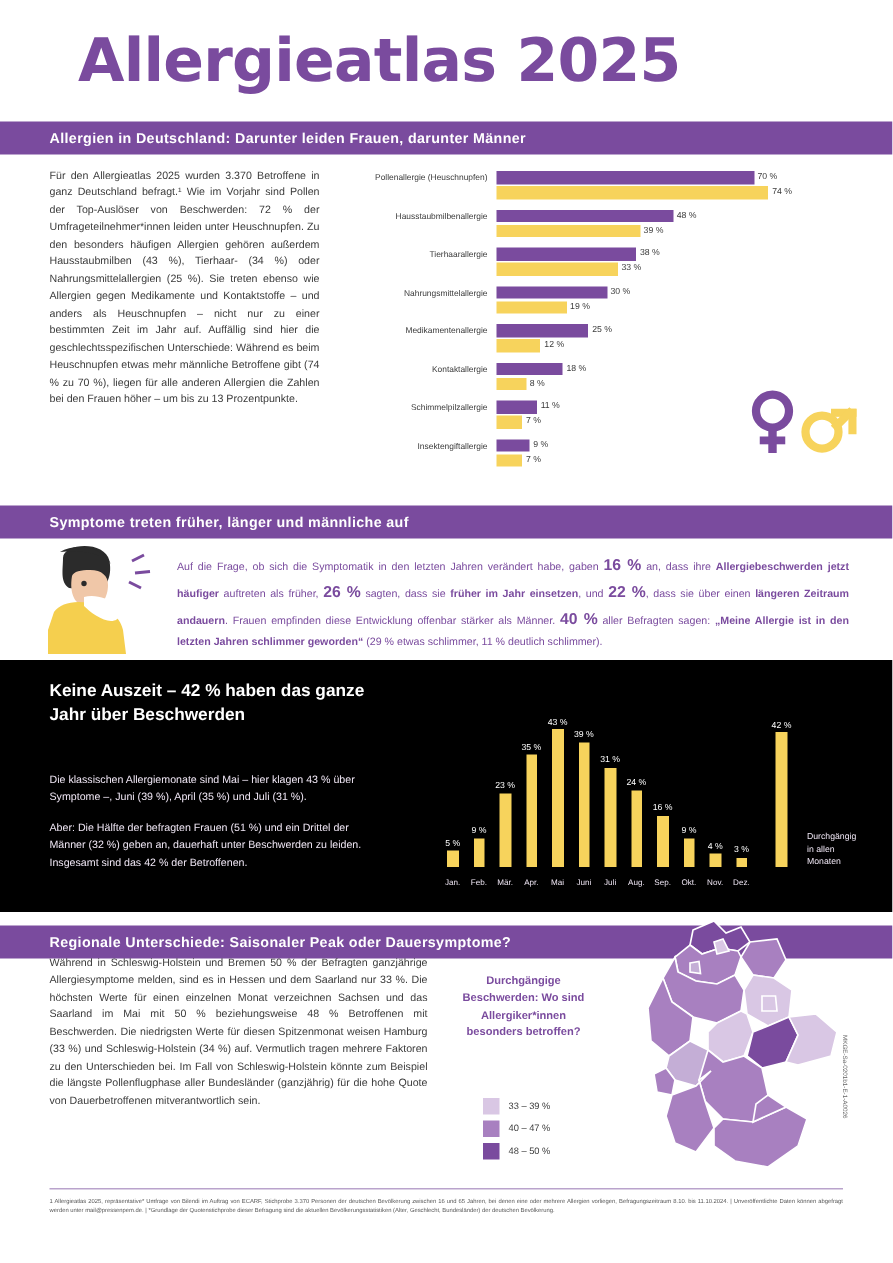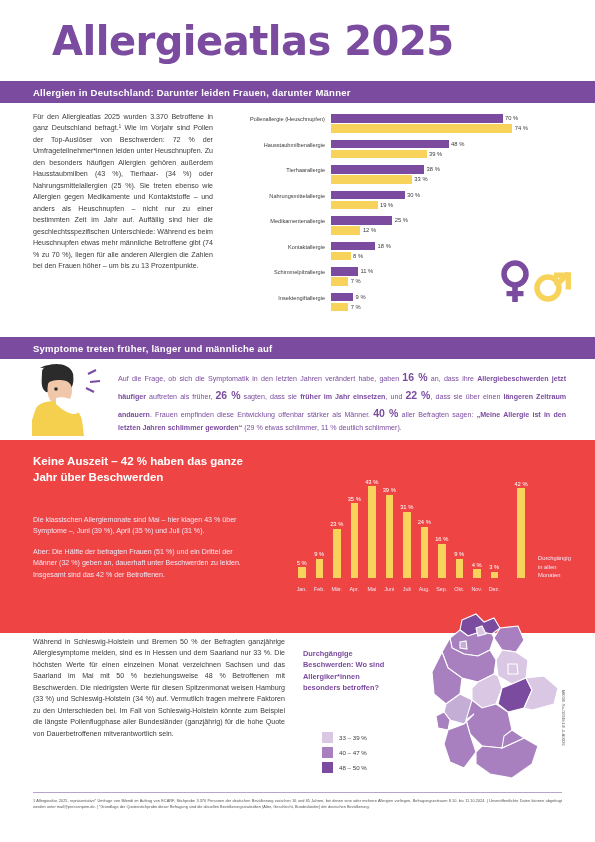--- a/index.html
+++ b/index.html
@@ -61,22 +61,22 @@
   .s2-body {
     position: absolute; left: 118px; top: 368px; width: 448px;
     font-size: 7.1px; line-height: 1.72; color: #7A4B9E; text-align: justify;
   }
   .s2-body b { font-weight: bold; }
   .s2-body .big { font-size: 10.5px; font-weight: bold; }
   .sneeze { position: absolute; left: 26px; top: 358px; width: 86px; height: 78px; }
 
   
   .panel3 {
-    position: absolute; left: 0; top: 440px; width: 595px; height: 193px;
-    background: #ef4444;
+    position: absolute; left: 0; top: 440px; width: 595px; height: 168px;
+    background: #000000;
   }
   .p3-head {
     position: absolute; left: 33px; top: 14px; width: 210px;
     color: #fff; font-size: 11.5px; font-weight: bold; line-height: 1.35;
   }
   .p3-text {
     position: absolute; left: 33px; top: 56px; width: 210px;
     color: #efe6f4; font-size: 7.1px; line-height: 1.62; margin-top: 19px;
   }
   .p3-text p + p { margin-top: 9px; }
@@ -98,21 +98,21 @@
   .mc-extra-note { position: absolute; left: 30px; bottom: 12px; width: 46px;
                    font-size: 5.8px; color: #efe6f4; line-height: 1.5; }
 
   
   .s4-text {
     position: absolute; left: 33px; top: 637px; width: 252px;
     font-size: 7.1px; line-height: 1.62; color: #3b3b3b; text-align: justify;
   }
   .s4-callout {
     position: absolute; left: 303px; top: 648px; width: 92px;
-    font-size: 7.4px; font-weight: bold; color: #7A4B9E; line-height: 1.52;
+    font-size: 7.4px; font-weight: bold; color: #7A4B9E; line-height: 1.52; text-align: center;
   }
   .legend { position: absolute; left: 322px; top: 732px; }
   .legend-row { display: flex; align-items: center; margin-bottom: 4px; }
   .legend-sw { width: 11px; height: 11px; margin-right: 6px; }
   .legend-txt { font-size: 6.2px; color: #3b3b3b; }
 
   .mapwrap { position: absolute; left: 420px; top: 612px; width: 155px; height: 178px; }
 
   
   .rule { position: absolute; left: 33px; width: 529px; height: 1px; background: #b9a3cc; }
@@ -360,20 +360,23 @@
           <div class="mc-bar" style="height: 89.6px; background: rgb(247, 211, 92);"></div>
         </div>
       <div class="mc-extra-note" id="mc-extra-note">
           <div>Durchgängig</div>
           <div>in allen</div>
           <div>Monaten</div>
         </div>
     </div>
   </div>
 
+  <div class="sectionbar" style="top:617px;">
+    <span class="lbl">Regionale Unterschiede: Saisonaler Peak oder Dauersymptome?</span>
+  </div>
 
   <div class="s4-text">Während in Schleswig-Holstein und Bremen 50 % der Befragten ganzjährige Allergiesymptome melden, sind es in Hessen und dem Saarland nur 33 %. Die höchsten Werte für einen einzelnen Monat verzeichnen Sachsen und das Saarland im Mai mit 50 % beziehungsweise 48 % Betroffenen mit Beschwerden. Die niedrigsten Werte für diesen Spitzenmonat weisen Hamburg (33 %) und Schleswig-Holstein (34 %) auf. Vermutlich tragen mehrere Faktoren zu den Unterschieden bei. Im Fall von Schleswig-Holstein könnte zum Beispiel die längste Pollenflugphase aller Bundesländer (ganzjährig) für die hohe Quote von Dauerbetroffenen mitverantwortlich sein.</div>
   <div class="s4-callout">Durchgängige Beschwerden: Wo sind Allergiker*innen besonders betroffen?</div>
 
   <div class="legend" id="legend">
       <div class="legend-row">
         <div class="legend-sw" style="background: rgb(217, 199, 228);"></div>
         <div class="legend-txt">33 – 39 %</div>
       </div>
       <div class="legend-row">

